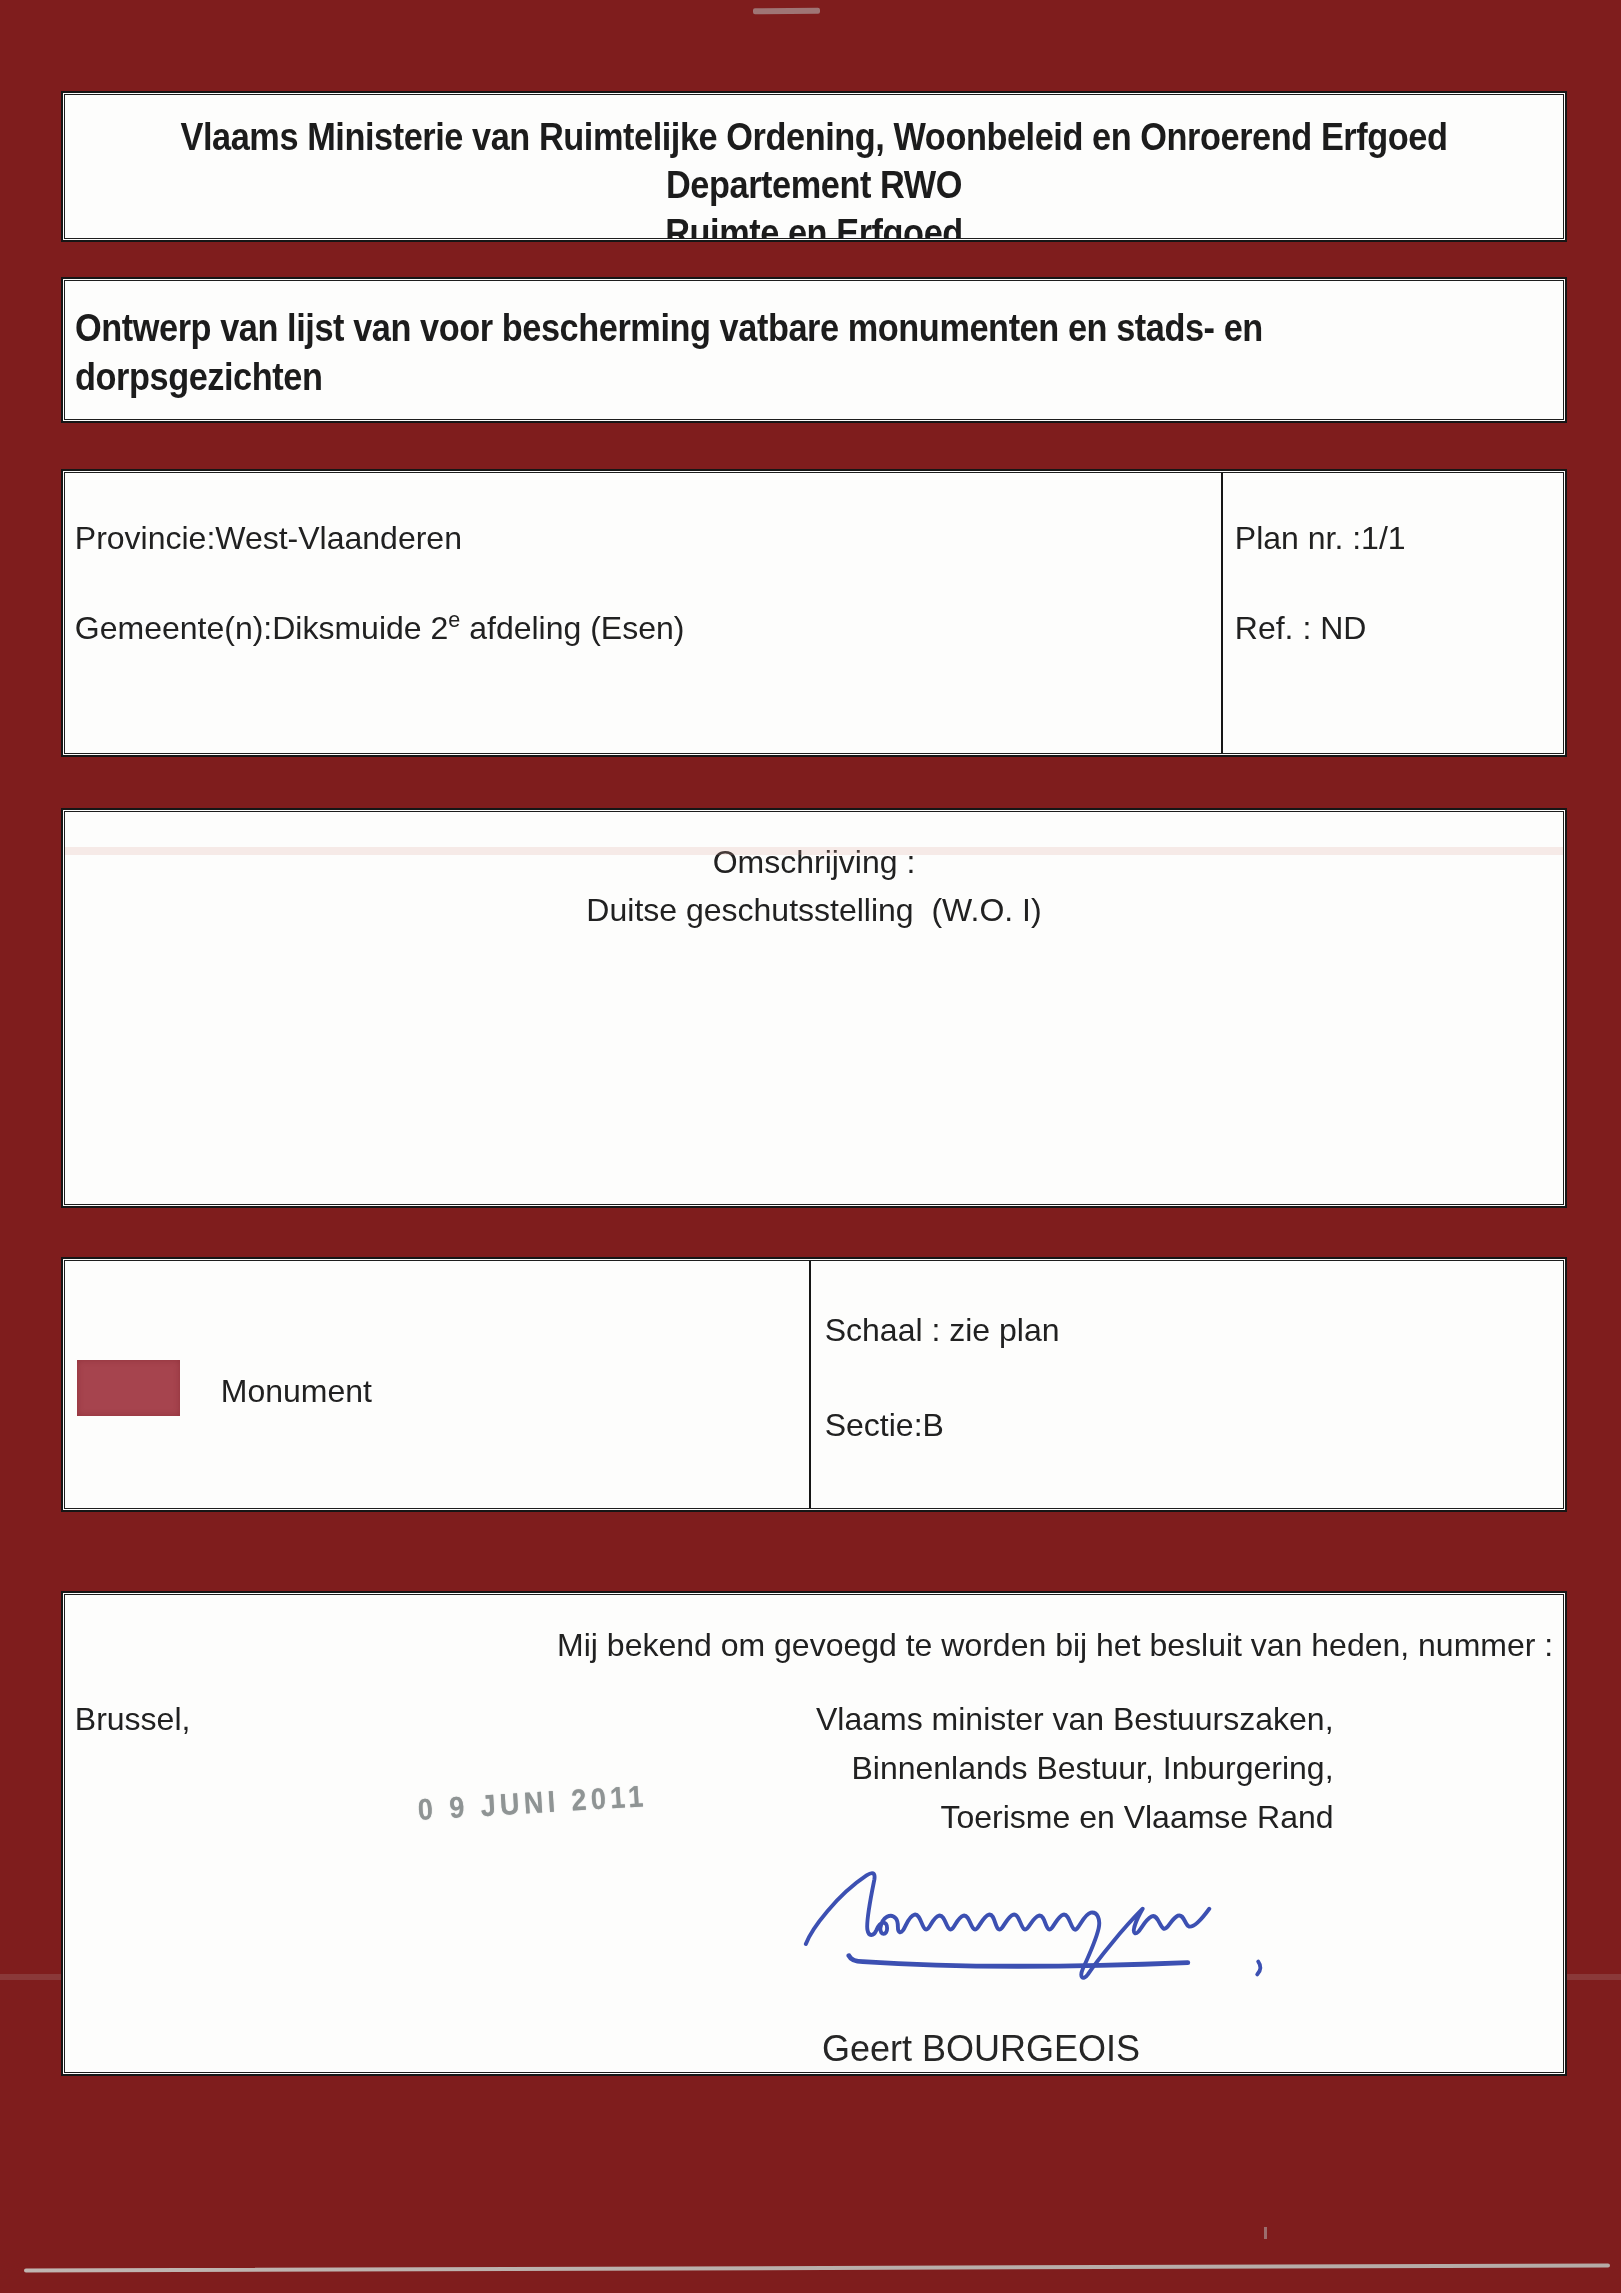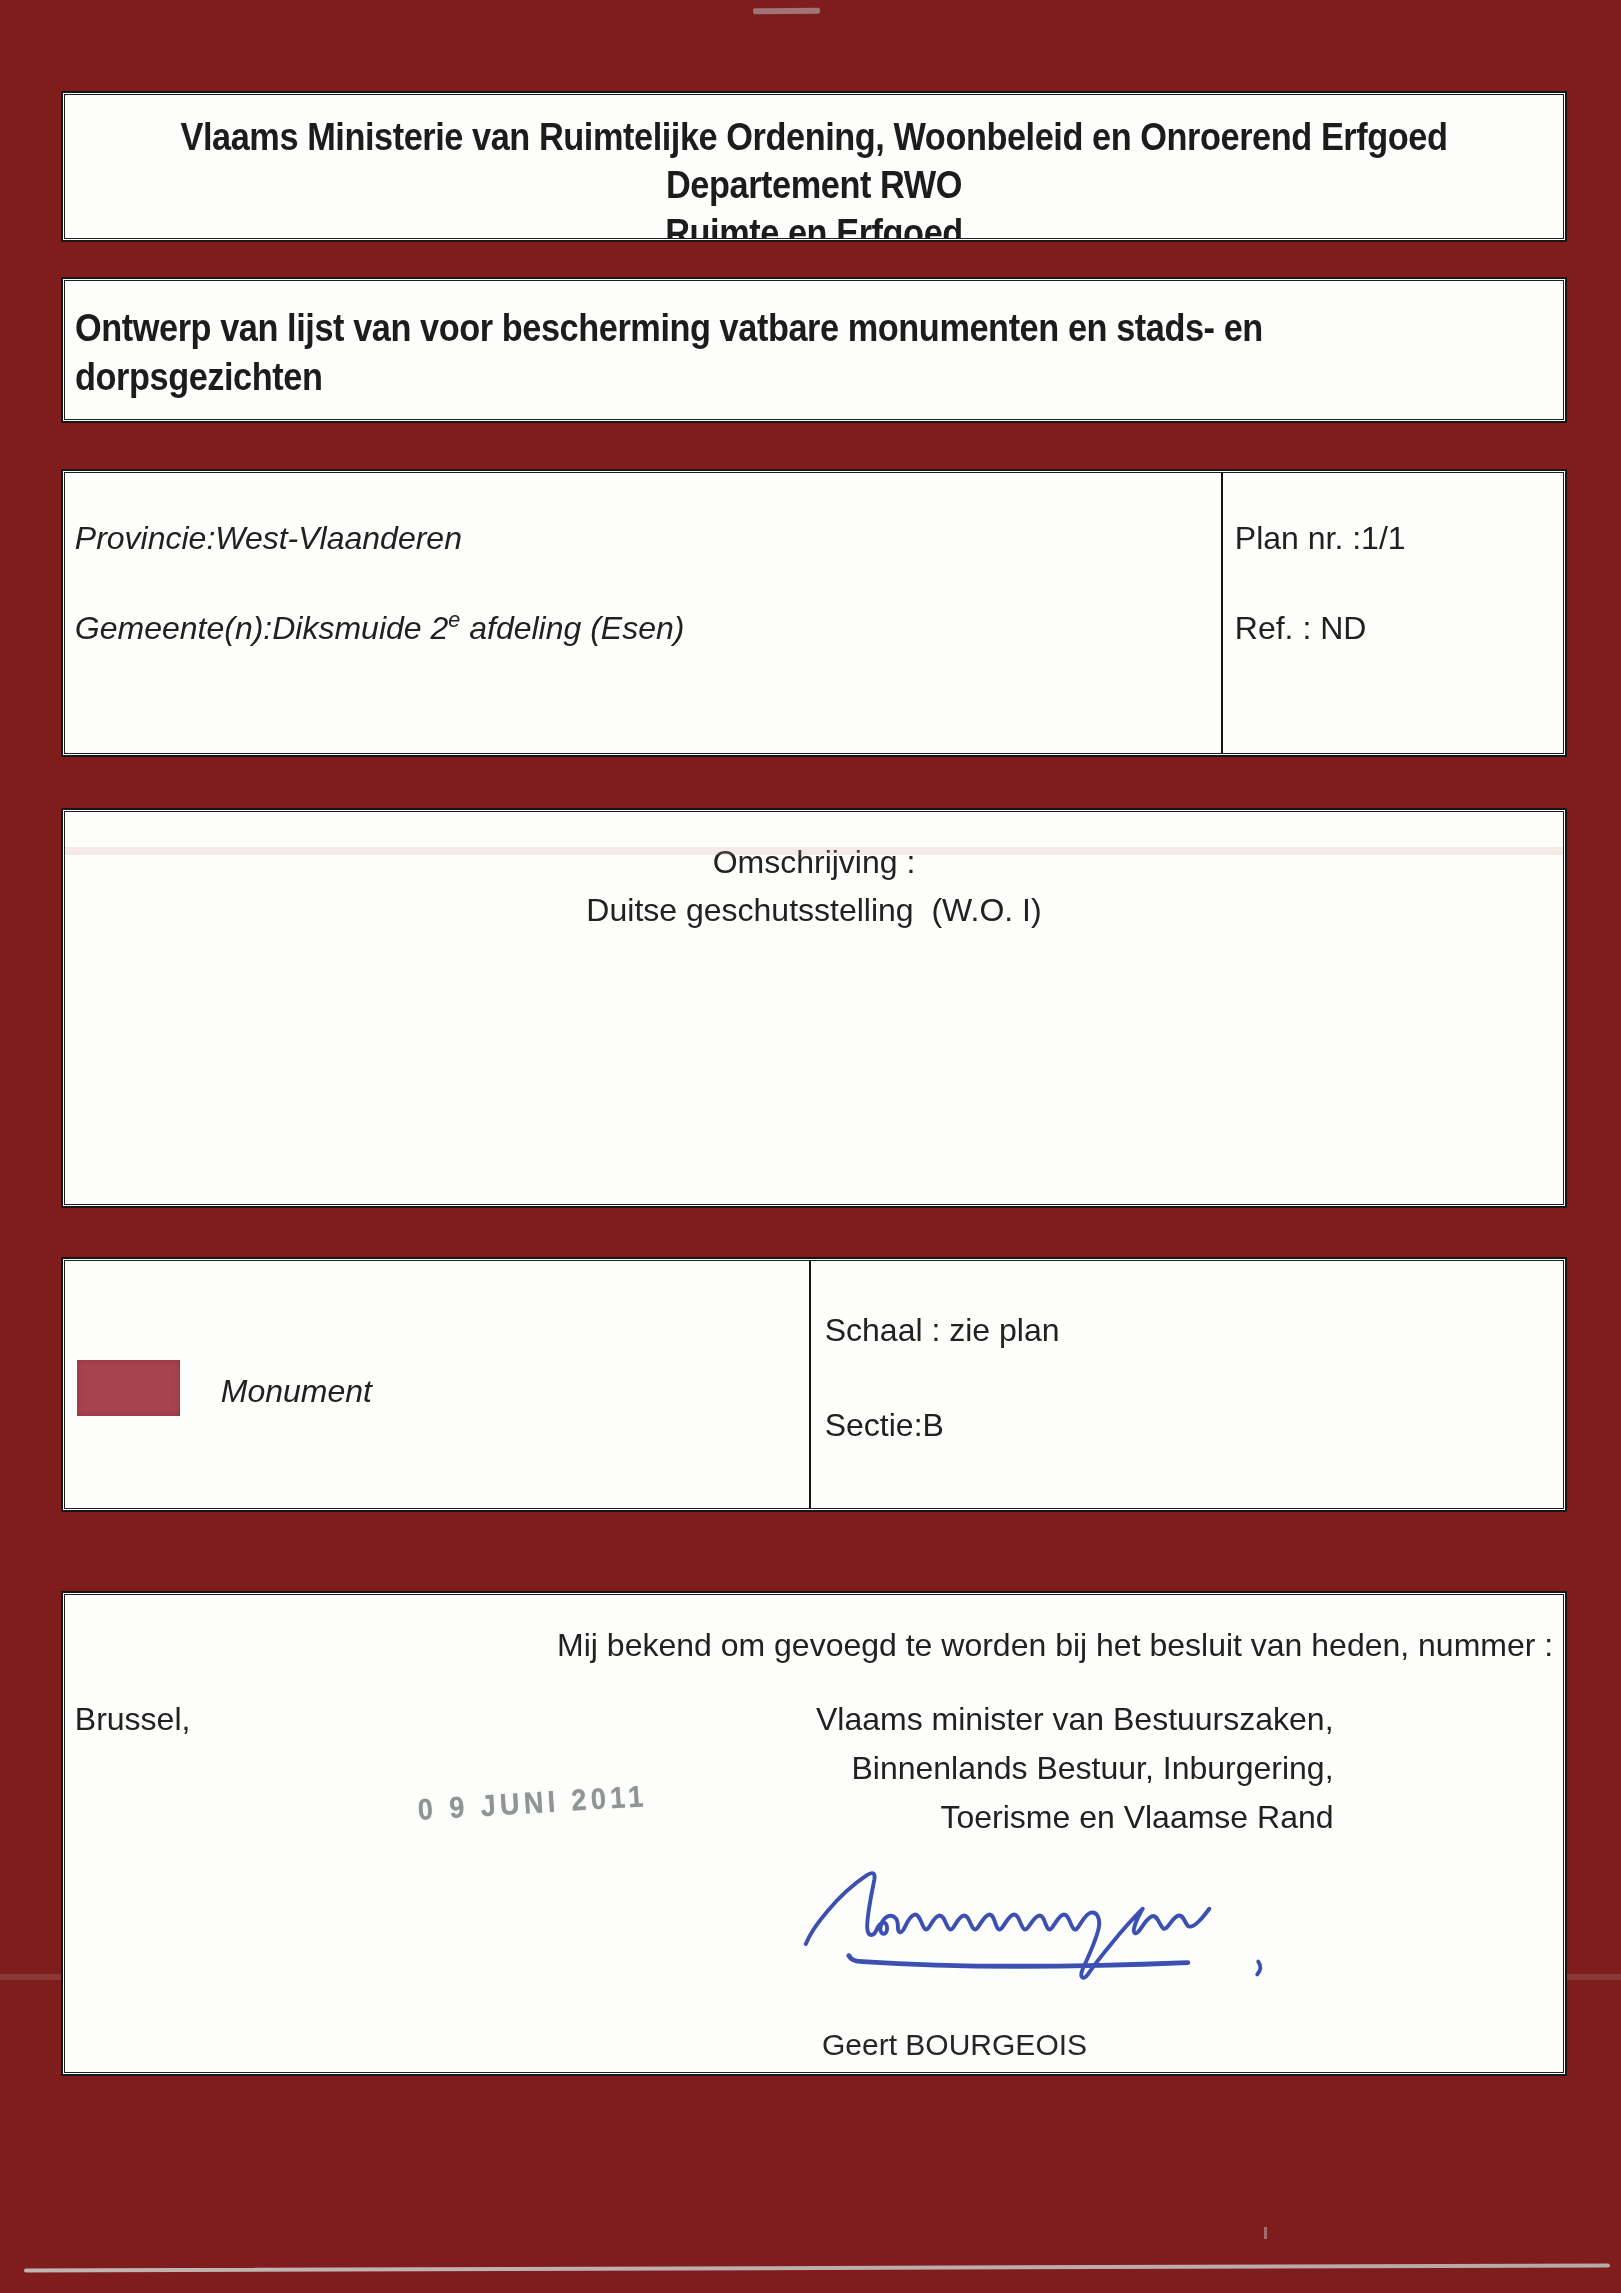--- a/index.html
+++ b/index.html
@@ -46,21 +46,21 @@
   
   .header-inner { padding-top:17.6px; }
   .header-inner p { line-height:48px; }
 
   
   .title-inner { padding:21.6px 9.8px 0 9.8px; }
   .title-inner p { line-height:49px; }
 
   
   .cells { display:flex; width:100%; height:100%; }
-  .cell-divider-r { border-right:2.9px solid #161616;font-style:italic; }
+  .cell-divider-r { border-right:2.9px solid #161616; }
   .details-left { flex:0 0 1158px; padding:49px 9.8px 0 9.8px; }
   .details-left p { margin-bottom:58px; line-height:32px; }
   .details-right { flex:1 1 auto; padding:49px 9.8px 0 11.8px; }
   .details-right p { margin-bottom:58px; line-height:32px; }
   sup { font-size:21.6px; vertical-align:super; line-height:0; }
 
   
   .omschrijving-inner { padding:25.5px 9.8px 0 9.8px; }
   .omschrijving-inner p { line-height:48px;text-align:center; }
   .scan-streak-pink {
@@ -88,21 +88,21 @@
   .stamp {
     position:absolute; left:353px; top:198px;
     font-size:30px; font-weight:700;
     letter-spacing:4.9px;
     color:#8f9494;
     transform:rotate(-3.5deg) scaleX(.9);
     transform-origin:0 50%;
     text-shadow:0 0 1px rgba(140,146,146,.7);
   }
   .signature-svg { position:absolute; left:733px; top:243px; }
-  .signer-name { position:absolute; left:757px; top:433px; font-size:30px; color:#262626; }
+  .signer-name { position:absolute; left:757px; top:433px; font-size:36px; color:#262626; }
 
   
   .artifact { position:absolute; pointer-events:none; }
   .artifact-top-dash {
     left:753px; top:7.8px; width:67px; height:5.9px;
     background:#b9bdbd; opacity:.55; border-radius:2px;
     transform:rotate(-.5deg);
   }
   .artifact-squiggle {
     left:1139px; top:143px;

